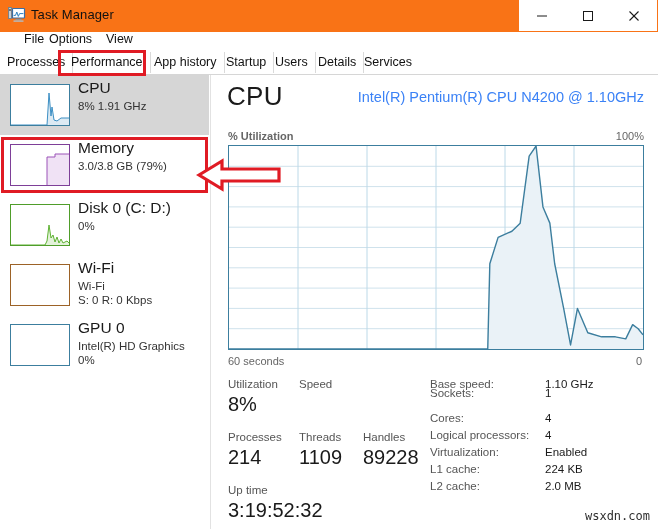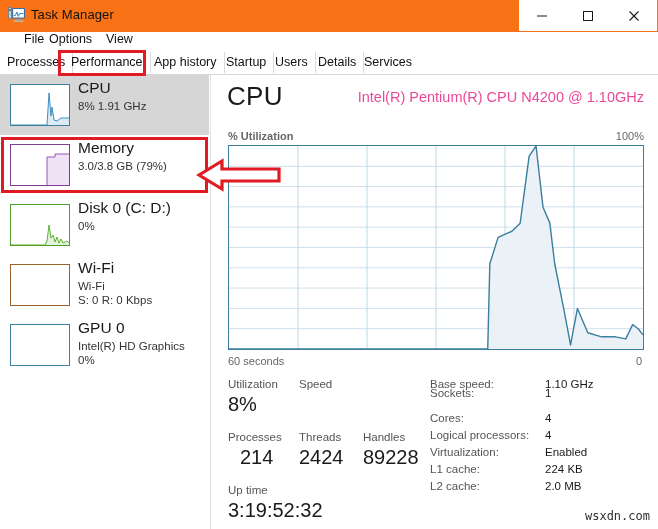--- a/index.html
+++ b/index.html
@@ -109,21 +109,21 @@
   
   #main{
     position:absolute;left:211px;top:0;width:447px;height:454px;
     background:#fff;
   }
   #cpu-heading{
     position:absolute;left:16px;top:6px;font-size:26px;color:#1a1a1a;
     letter-spacing:.3px;
   }
   #cpu-model{
-    position:absolute;right:14px;top:14px;font-size:14.5px;color:#ec4899;
+    position:absolute;right:14px;top:14px;font-size:14.5px;color:#3b82f6;
     white-space:nowrap;
   }
   #lbl-util{
     position:absolute;left:17px;top:55px;font-size:11px;color:#666;font-weight:bold;
   }
   #lbl-100{
     position:absolute;right:14px;top:55px;font-size:11px;color:#666;
   }
   #graph{
     position:absolute;left:17px;top:70px;width:416px;height:205px;
@@ -138,21 +138,21 @@
 
   
   .stat-label{position:absolute;font-size:11.5px;color:#555;white-space:nowrap;}
   .stat-value{position:absolute;font-size:20px;color:#1a1a1a;white-space:nowrap;}
 
   #lab-utilization{left:17px;top:303px;}
   #val-utilization{left:17px;top:318px;}
   #lab-speed{left:88px;top:303px;}
   #val-speed{left:88px;top:318px;}
   #lab-processes{left:17px;top:356px;}
-  #val-processes{left:17px;top:371px;margin-left:12px;}
+  #val-processes{left:17px;top:371px;}
   #lab-threads{left:88px;top:356px;}
   #val-threads{left:88px;top:371px;}
   #lab-handles{left:152px;top:356px;}
   #val-handles{left:152px;top:371px;}
   #lab-uptime{left:17px;top:409px;}
   #val-uptime{left:17px;top:424px;}
 
   
   .info-row{position:absolute;left:219px;font-size:11.5px;white-space:nowrap;}
   .info-row .k{color:#555;}
@@ -309,21 +309,21 @@
     <div id="lbl-60s">60 seconds</div>
     <div id="lbl-0">0</div>
 
     <div class="stat-label" id="lab-utilization">Utilization</div>
     <div class="stat-value" id="val-utilization">8%</div>
     <div class="stat-label" id="lab-speed">Speed</div>
 
     <div class="stat-label" id="lab-processes">Processes</div>
     <div class="stat-value" id="val-processes">214</div>
     <div class="stat-label" id="lab-threads">Threads</div>
-    <div class="stat-value" id="val-threads">2424</div>
+    <div class="stat-value" id="val-threads">1109</div>
     <div class="stat-label" id="lab-handles">Handles</div>
     <div class="stat-value" id="val-handles">89228</div>
 
     <div class="stat-label" id="lab-uptime">Up time</div>
     <div class="stat-value" id="val-uptime">3:19:52:32</div>
 
     <div class="info-row" id="info-0">
       <span class="k">Base speed:</span>
       <span class="v">1.10 GHz</span>
     </div>

